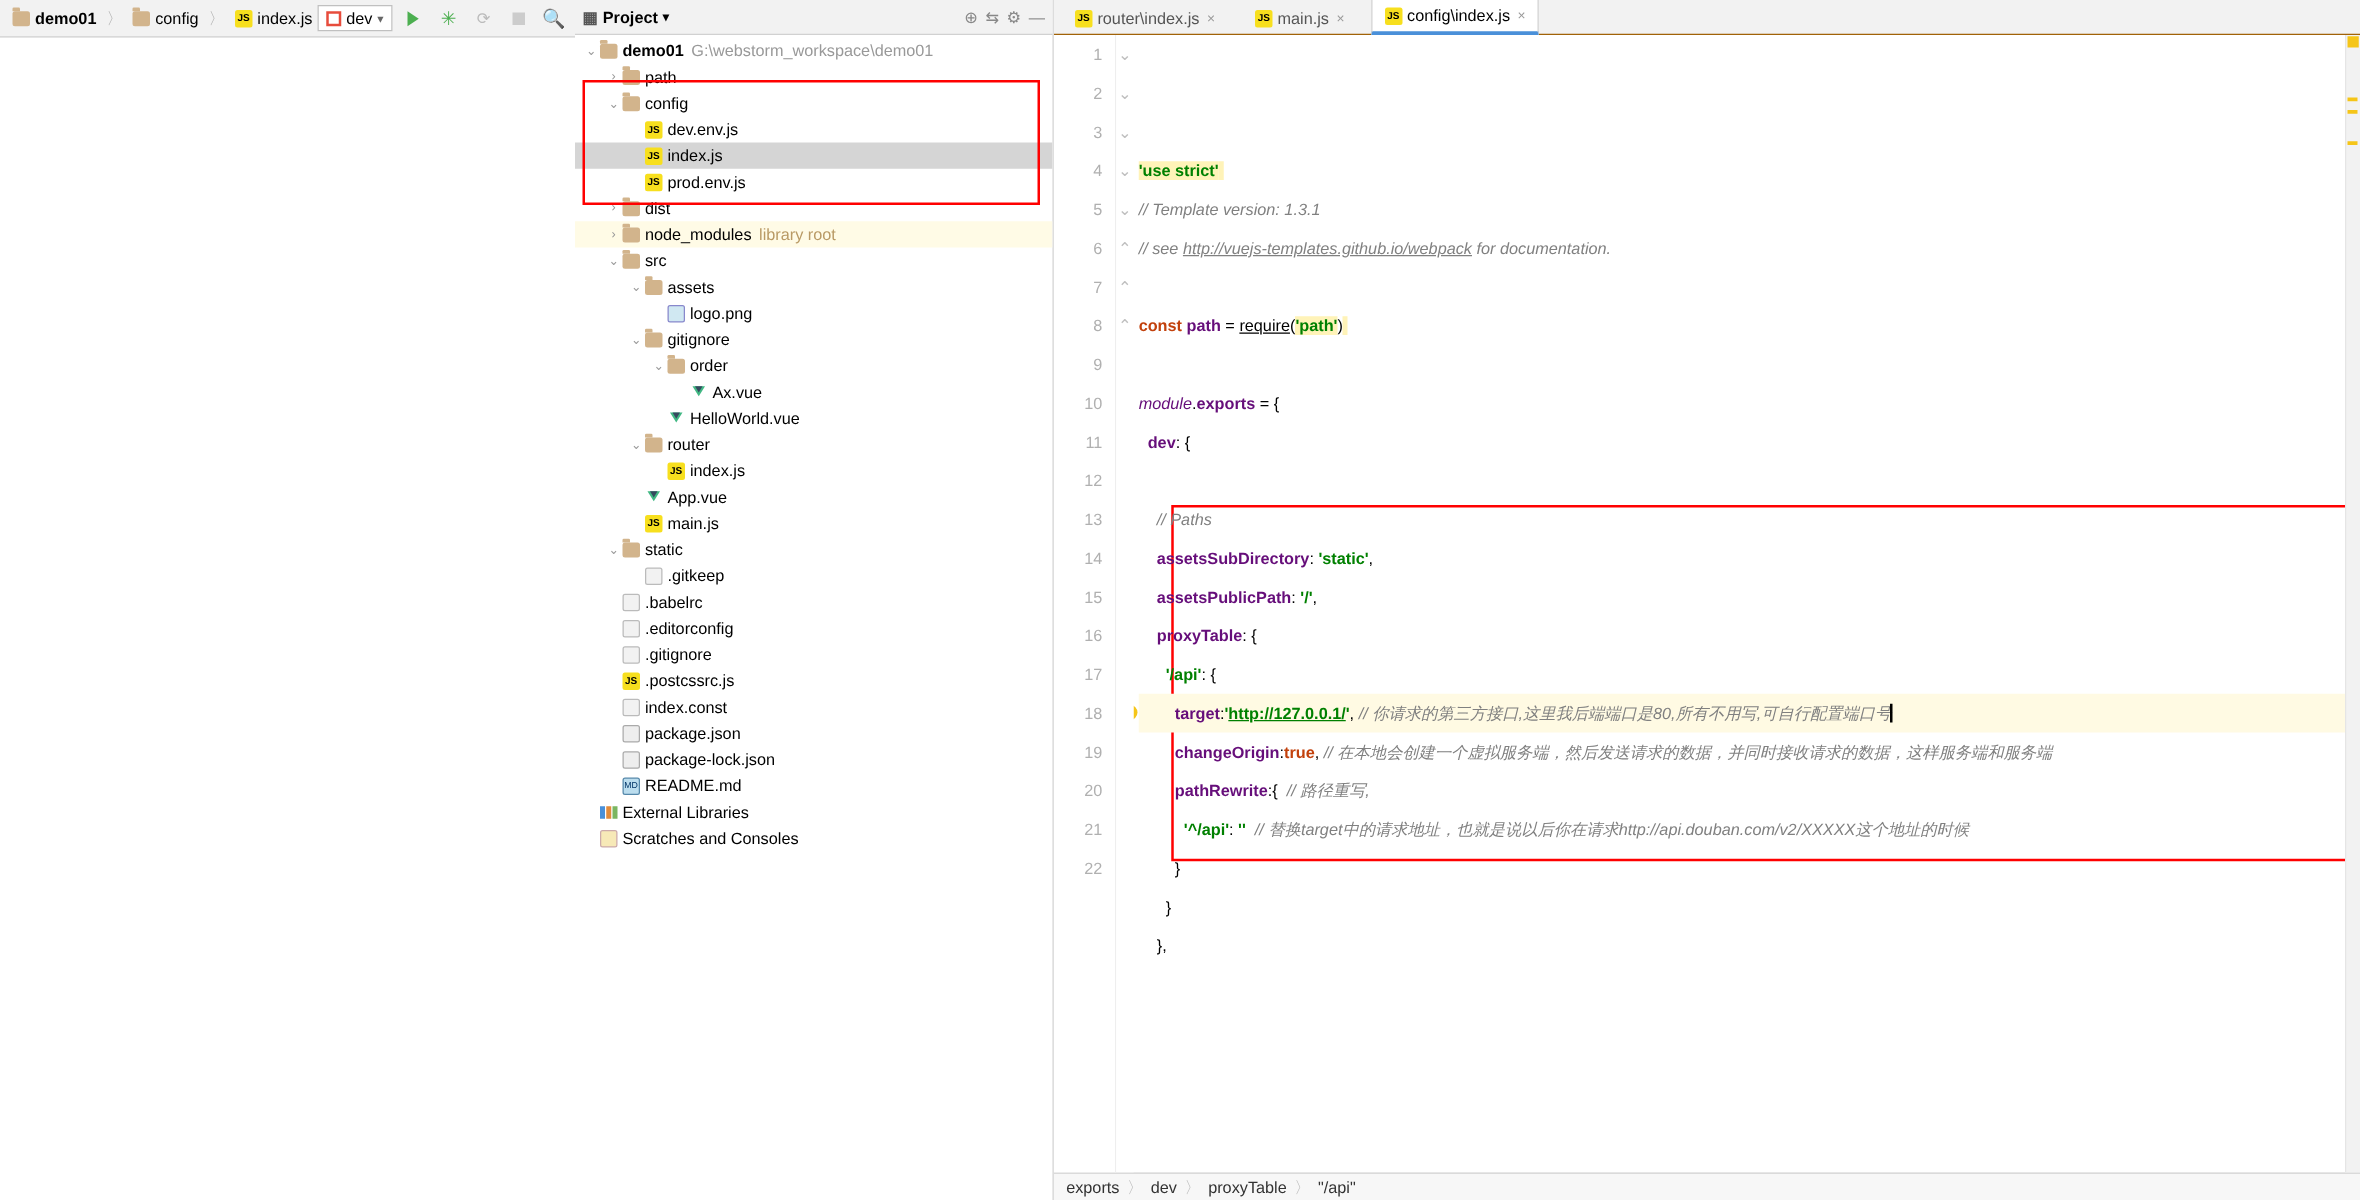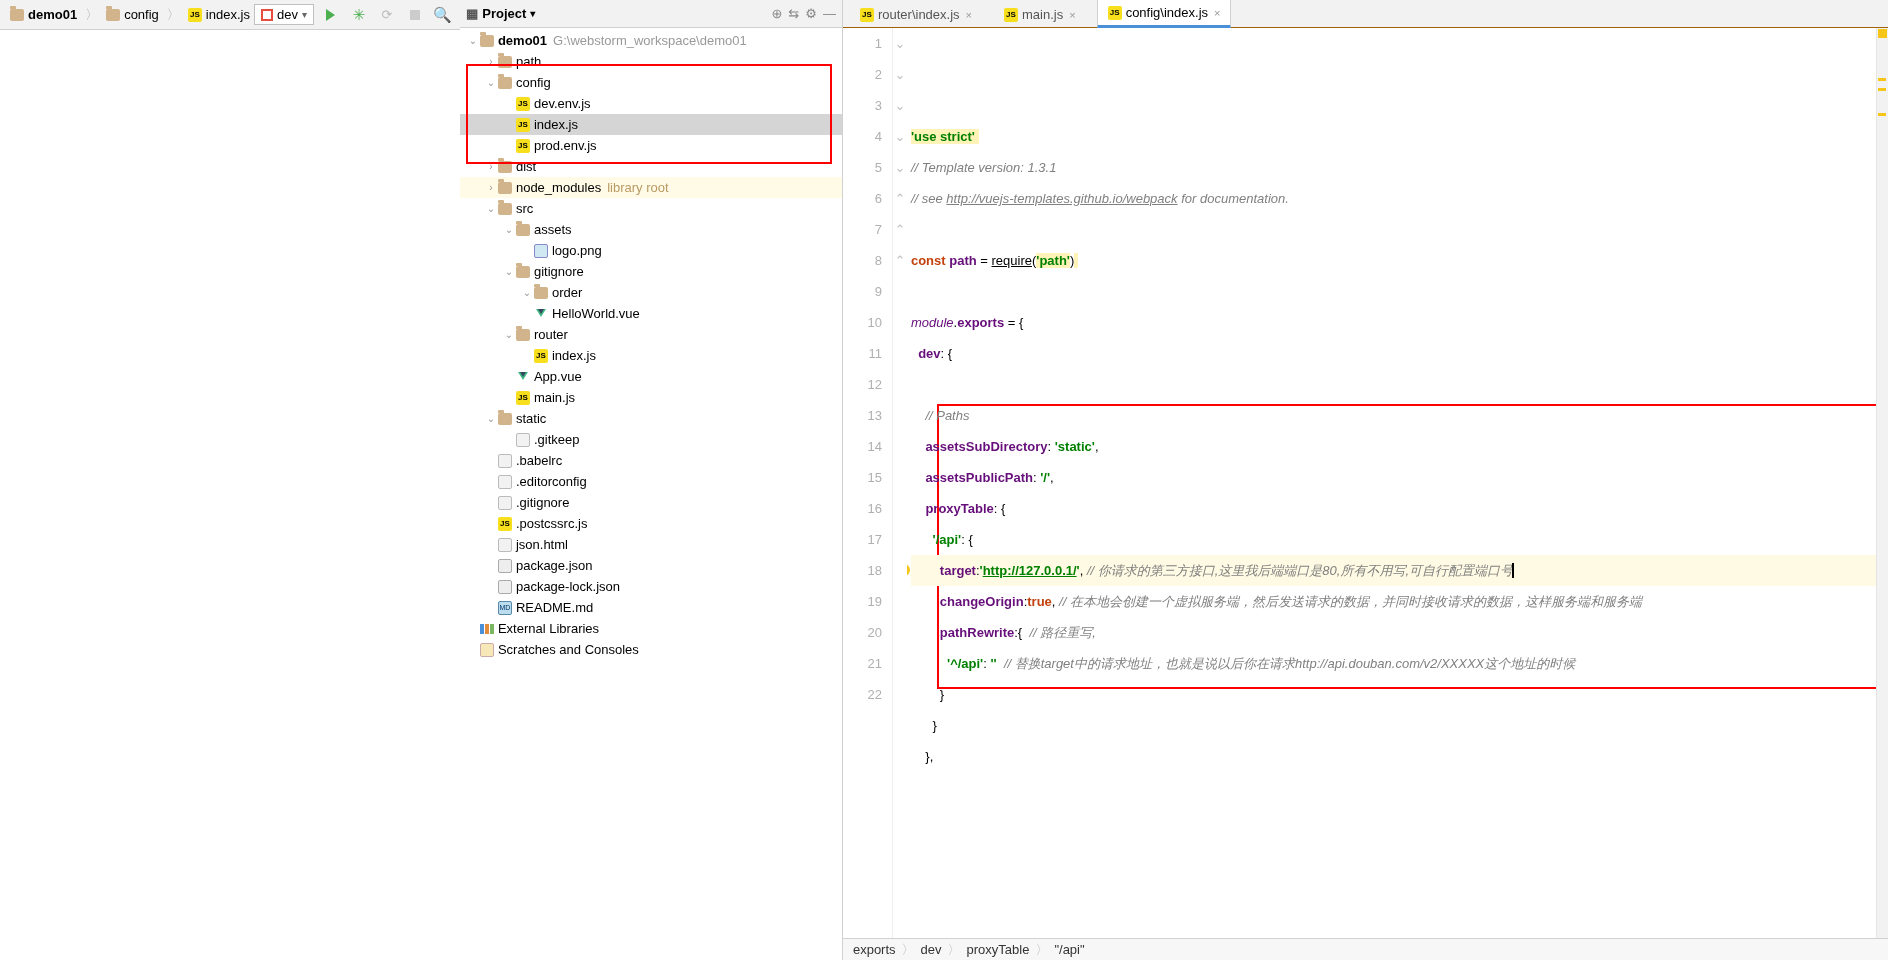--- a/index.html
+++ b/index.html
@@ -228,20 +228,26 @@
             <span class="folder-ico ico"></span>
             <span class="lbl">gitignore</span>
           </div>
           <div class="tree-row">
             <span class="indent" style="width: 54px;"></span>
             <span class="tw">⌄</span>
             <span class="folder-ico ico"></span>
             <span class="lbl">order</span>
           </div>
           <div class="tree-row">
+            <span class="indent" style="width: 72px;"></span>
+            <span class="tw"></span>
+            <span class="vue-ico ico"></span>
+            <span class="lbl">Ax.vue</span>
+          </div>
+          <div class="tree-row">
             <span class="indent" style="width: 54px;"></span>
             <span class="tw"></span>
             <span class="vue-ico ico"></span>
             <span class="lbl">HelloWorld.vue</span>
           </div>
           <div class="tree-row">
             <span class="indent" style="width: 36px;"></span>
             <span class="tw">⌄</span>
             <span class="folder-ico ico"></span>
             <span class="lbl">router</span>
@@ -297,21 +303,21 @@
           <div class="tree-row">
             <span class="indent" style="width: 18px;"></span>
             <span class="tw"></span>
             <span class="js-ico ico"></span>
             <span class="lbl">.postcssrc.js</span>
           </div>
           <div class="tree-row">
             <span class="indent" style="width: 18px;"></span>
             <span class="tw"></span>
             <span class="txt-ico ico"></span>
-            <span class="lbl">json.html</span>
+            <span class="lbl">index.const</span>
           </div>
           <div class="tree-row">
             <span class="indent" style="width: 18px;"></span>
             <span class="tw"></span>
             <span class="json-ico ico"></span>
             <span class="lbl">package.json</span>
           </div>
           <div class="tree-row">
             <span class="indent" style="width: 18px;"></span>
             <span class="tw"></span>

